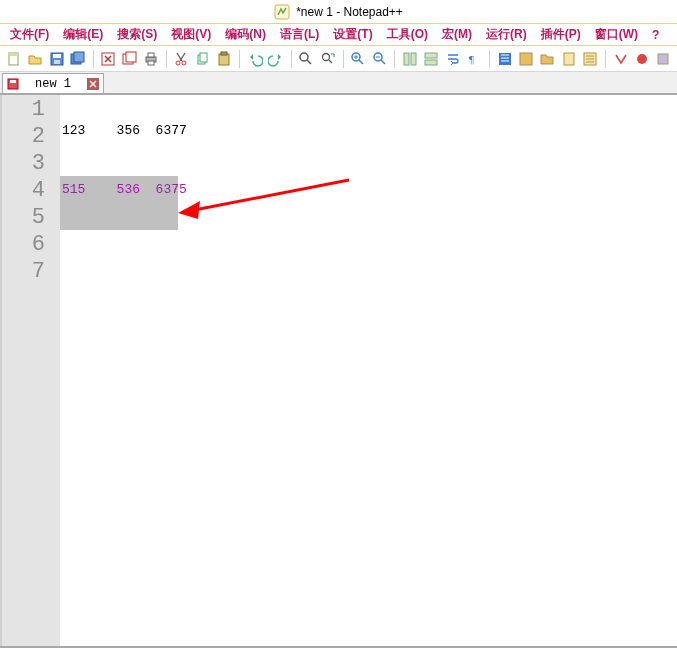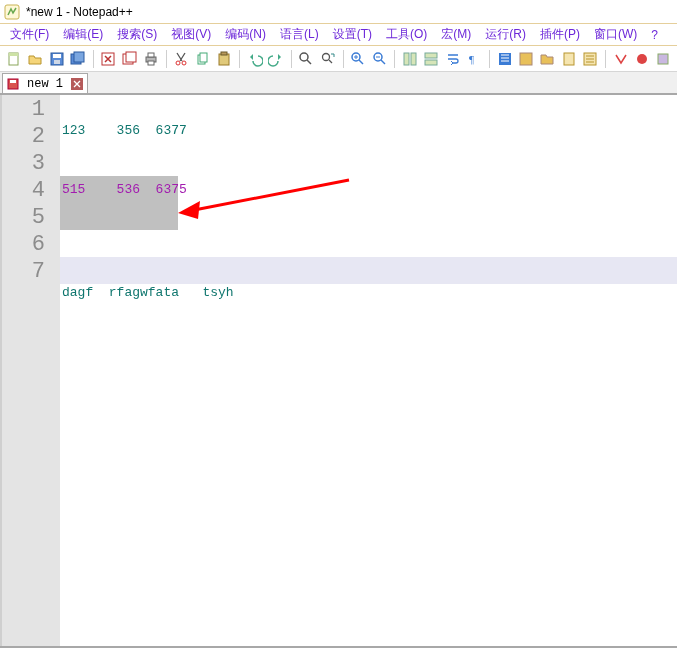--- a/index.html
+++ b/index.html
@@ -12,39 +12,41 @@
     overflow: hidden;
     position: relative;
   }
   .title-bar {
     height: 24px;
     background: #fff;
     border-bottom: 1px solid #e5cf9b;
     display: flex;
     align-items: center;
     padding: 0 4px;
+    justify-content: center;
   }
   .title-icon {
     width: 16px; height: 16px;
     margin-right: 6px;
     display: inline-flex; align-items: center; justify-content: center;
   }
   .title-text { color: #000; }
   .menu-bar {
     height: 22px;
     display: flex;
     align-items: center;
     padding: 0 4px;
     border-bottom: 1px solid #e5cf9b;
     gap: 2px;
   }
   .menu-item {
     padding: 2px 6px;
-    color: #6d28d9;
+    color: #be185d;
     cursor: default;
+    font-weight: bold;
   }
   .toolbar {
     height: 26px;
     display: flex;
     align-items: center;
     padding: 2px 4px;
     border-bottom: 1px solid #d6d6d6;
     gap: 2px;
   }
   .tb-btn {
@@ -67,21 +69,21 @@
     border-bottom: 1px solid #a8a8a8;
   }
   .tab {
     height: 20px;
     background: #fff;
     border: 1px solid #a8a8a8;
     border-bottom: none;
     display: flex;
     align-items: center;
     padding: 0 4px;
-    gap: 8px;
+    gap: 16px;
     font-family: Consolas, "Courier New", monospace;
     font-size: 12px;
   }
   .tab-icon {
     width: 12px; height: 12px;
     display: inline-flex; align-items: center; justify-content: center;
   }
   .tab-close {
     width: 12px; height: 12px;
     background: #b55a5a;
@@ -122,21 +124,21 @@
     background: #fff;
   }
   .line {
     position: absolute;
     left: 0; right: 0;
     height: 27px;
     padding-left: 2px;
     display: flex;
     align-items: center;
   }
-  .line-text { color: #0f766e; white-space: pre; margin-top: 43px; }
+  .line-text { color: #000000; white-space: pre; margin-top: 43px; }
   .sel-bg {
     position: absolute;
     background: #c0c0c0;
     z-index: 0;
   }
   .sel-text { color: #a21caf; white-space: pre; position: relative; z-index: 1;}
   .highlight-line {
     background: #e7e7f3;
   }
   .arrow-svg {
@@ -385,23 +387,20 @@
 
     <div class="line" style="top:0">
         <span class="line-text">123    356  6377</span>
       </div>
     <div class="line" style="top:81px">
         <span class="sel-text">515    536  6375</span>
       </div>
     <div class="line" style="top:135px">
         <span class="line-text"></span>
       </div>
-    <div class="line highlight-line" style="top:162px">
-        <span class="line-text">dagf  rfagwfata   tsyh</span>
-      </div>
   </div>
 
   <svg class="arrow-svg" width="677" height="560">
     <defs></defs>
     <path d="M349 85 L184 117" stroke="#ff0000" stroke-width="3" fill="none"></path>
     <polygon points="178,118 200,106 198,124" fill="#ff0000"></polygon>
   </svg>
 </div>
 
 </body></html>

